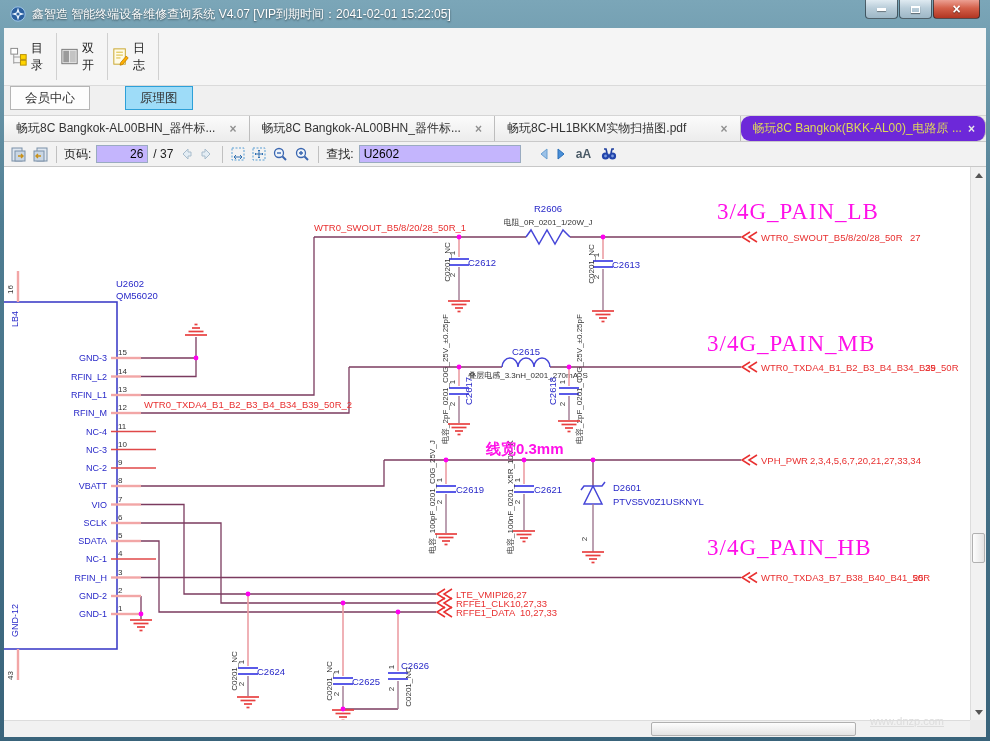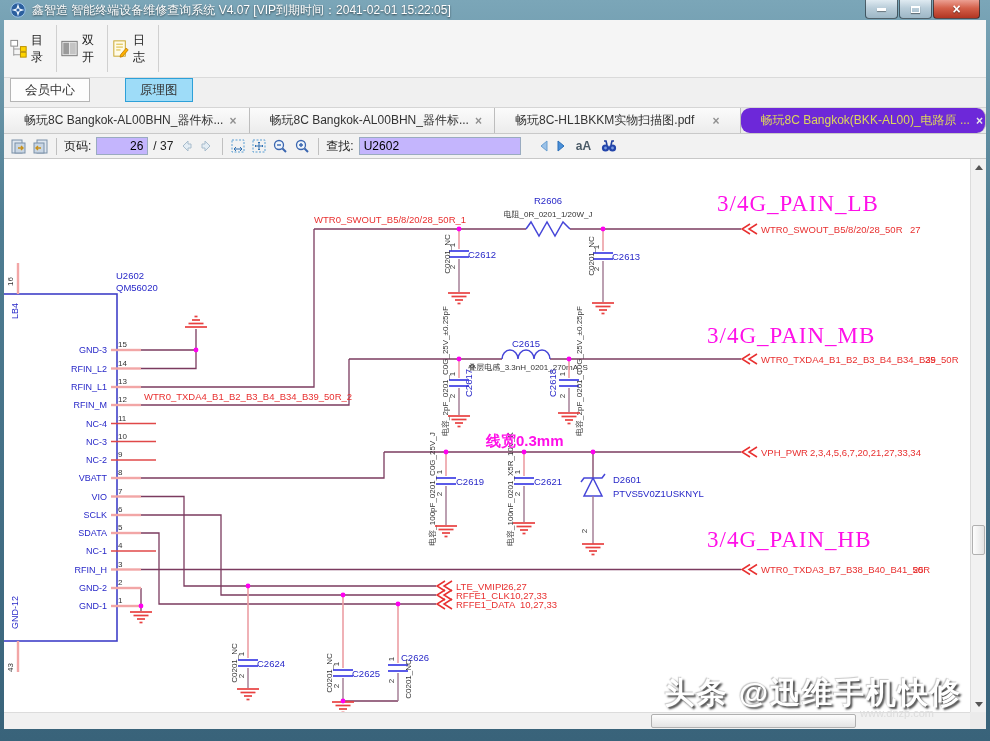--- a/index.html
+++ b/index.html
@@ -1,40 +1,40 @@
 <!DOCTYPE html>
 <html><head>
 <meta charset="utf-8">
 <style>
   html,body{margin:0;padding:0;background:#222;}
   *{box-sizing:border-box;font-family:"Liberation Sans",sans-serif;}
   .window{width:990px;height:741px;position:relative;overflow:hidden;
     background:linear-gradient(180deg,#7ba6b8 0%,#4f7d92 30%,#39637a 100%);
     padding:0 4px 4px 4px;}
-  .titlebar{height:20px;display:flex;align-items:center;padding:0 6px;position:relative;}
+  .titlebar{height:28px;display:flex;align-items:center;padding:0 6px;position:relative;}
   .title-text{color:#fff;font-size:12px;text-shadow:0 1px 2px rgba(0,0,0,.6);margin-left:6px;white-space:nowrap;}
   .win-btns{position:absolute;right:6px;top:0;display:flex;}
   .win-btn{width:33px;height:19px;border:1px solid rgba(20,40,50,.7);border-top:none;
     background:linear-gradient(#dfeaf1,#b9cdd9 45%,#9db7c6);border-radius:0 0 4px 4px;
     display:flex;align-items:center;justify-content:center;color:#fff;font-size:12px;line-height:1;cursor:pointer;margin-left:1px;
     text-shadow:0 1px 1px rgba(0,0,0,.5);}
   .win-btn .minus{display:block;width:9px;height:3px;background:#fff;box-shadow:0 1px 1px rgba(0,0,0,.4);}
   .win-btn .maxbox{display:block;width:9px;height:7px;border:1px solid #fff;border-top-width:2px;box-shadow:0 1px 1px rgba(0,0,0,.4);}
   .win-btn.close{width:47px;background:linear-gradient(#eca093,#d4604a 45%,#b13522);font-weight:bold;font-size:14px;}
   .rows{background:#f5f5f5;}
   .toolbar{height:58px;background:#f5f5f5;border-bottom:1px solid #dadada;display:flex;align-items:stretch;padding:2px 0 2px 4px;}
   .tb-btn{width:46px;display:flex;flex-direction:row;align-items:center;justify-content:center;gap:2px;cursor:pointer;}
   .tb-btn span{font-size:12px;color:#222;}
   .tb-sep{width:1px;background:#d0d0d0;margin:3px 2px;}
   .navtabs{height:30px;background:#f0f0f0;border-bottom:1px solid #d5d5d5;display:flex;align-items:flex-start;padding-left:6px;gap:3px;}
   .navtab{height:24px;padding:0 14px;display:flex;align-items:center;font-size:12.5px;color:#333;
     background:#fdfdfd;border:1px solid #b5b5b5;cursor:pointer;white-space:nowrap;}
   .navtab.active{background:#9edcf8;border-color:#2da0d8;margin-left:32px;}
   .doctabs{height:26px;background:#ececec;display:flex;align-items:stretch;border-bottom:1px solid #c9c9c9;}
-  .doctab{flex:1;display:flex;align-items:center;justify-content:space-between;padding:0 20px;font-size:12px;color:#333;
+  .doctab{flex:1;display:flex;align-items:center;justify-content:space-between;padding:0 12px;font-size:12px;color:#333;
     background:linear-gradient(#fbfbfb,#ececec);border-right:1px solid #bdbdbd;cursor:pointer;white-space:nowrap;overflow:hidden;}
   .doctab .x{color:#909090;font-weight:bold;font-size:12px;margin-left:6px;cursor:pointer;}
   .doctab.active{background:#6d28d9;color:#ddd75a;border-radius:9px;}
   .doctab.active .x{color:#e8e8e8;}
   .pdfbar{height:25px;background:#f2f2f2;border-bottom:1px solid #c8c8c8;display:flex;align-items:center;padding:0 6px;gap:5px;font-size:12px;color:#222;}
   .pdf-sep{width:1px;height:17px;background:#c0c0c0;margin:0 2px;}
   .pdfbar input{height:18px;border:1px solid #9aabc0;font-size:12px;padding:0 4px;background:#c4b5fd;}
   .inp-page{width:52px;text-align:right;}
   .inp-find{width:162px;}
   .ico{display:inline-flex;align-items:center;justify-content:center;cursor:pointer;}
@@ -43,21 +43,21 @@
   .vscroll{position:absolute;right:0;top:0;width:16px;height:553px;background:#f1f1f1;border-left:1px solid #dcdcdc;}
   .vscroll .arr{position:absolute;left:0;width:15px;height:16px;display:flex;align-items:center;justify-content:center;}
   .tri-up{width:0;height:0;border-left:4px solid transparent;border-right:4px solid transparent;border-bottom:5px solid #555;}
   .tri-down{width:0;height:0;border-left:4px solid transparent;border-right:4px solid transparent;border-top:5px solid #555;}
   .vthumb{position:absolute;left:1px;top:366px;width:13px;height:30px;background:linear-gradient(90deg,#fdfdfd,#e4e4e4);border:1px solid #b0b0b0;border-radius:2px;}
   .hscroll{position:absolute;left:0;bottom:0;height:17px;width:966px;background:#f1f1f1;border-top:1px solid #dcdcdc;}
   .hthumb{position:absolute;left:647px;top:1px;width:205px;height:14px;background:linear-gradient(#fdfdfd,#e4e4e4);border:1px solid #b0b0b0;border-radius:2px;}
   .corner{position:absolute;right:0;bottom:0;width:16px;height:17px;background:#ebebeb;}
   .watermark{position:absolute;right:24px;top:514px;font-size:30px;font-weight:bold;color:#fff;
     text-shadow:2px 2px 2px rgba(70,70,70,.95), -1px -1px 1px rgba(120,120,120,.4);letter-spacing:2px;white-space:nowrap;pointer-events:none;}
-  .wm-sub{position:absolute;right:52px;top:548px;font-size:11px;color:#dcdcdc;pointer-events:none;}
+  .wm-sub{position:absolute;right:42px;top:548px;font-size:11px;color:#dcdcdc;pointer-events:none;text-decoration:underline;}
   
   .wire{stroke:#7b3b5f;stroke-width:1.3;fill:none;}
   .stub{stroke:#f2a6a6;stroke-width:2.4;}
   .stub-nc{stroke:#e04848;stroke-width:1.7;}
   .plate{stroke:#5a5ae8;stroke-width:2;}
   .caplead{stroke:#ec9ea4;stroke-width:1.6;}
   .caplead2{stroke:#a07890;stroke-width:1.4;}
   .comp{stroke:#4646d8;stroke-width:1.5;fill:none;}
   .gnd{stroke:#e84040;stroke-width:1.7;}
   .chipbox{stroke:#4040c8;stroke-width:1.6;fill:none;}
@@ -564,17 +564,16 @@
         <div class="vthumb"></div>
         <div class="arr" style="bottom:0;">
             <span class="tri-down"></span>
           </div>
       </div>
       <div class="hscroll">
         <div class="hthumb"></div>
       </div>
       <div class="corner"></div>
 
-      <div class="watermark">头条 @迅维手机快修</div>
       <div class="wm-sub">www.dnzp.com</div>
     </div>
   </div>
 </div>
 
 </body></html>

